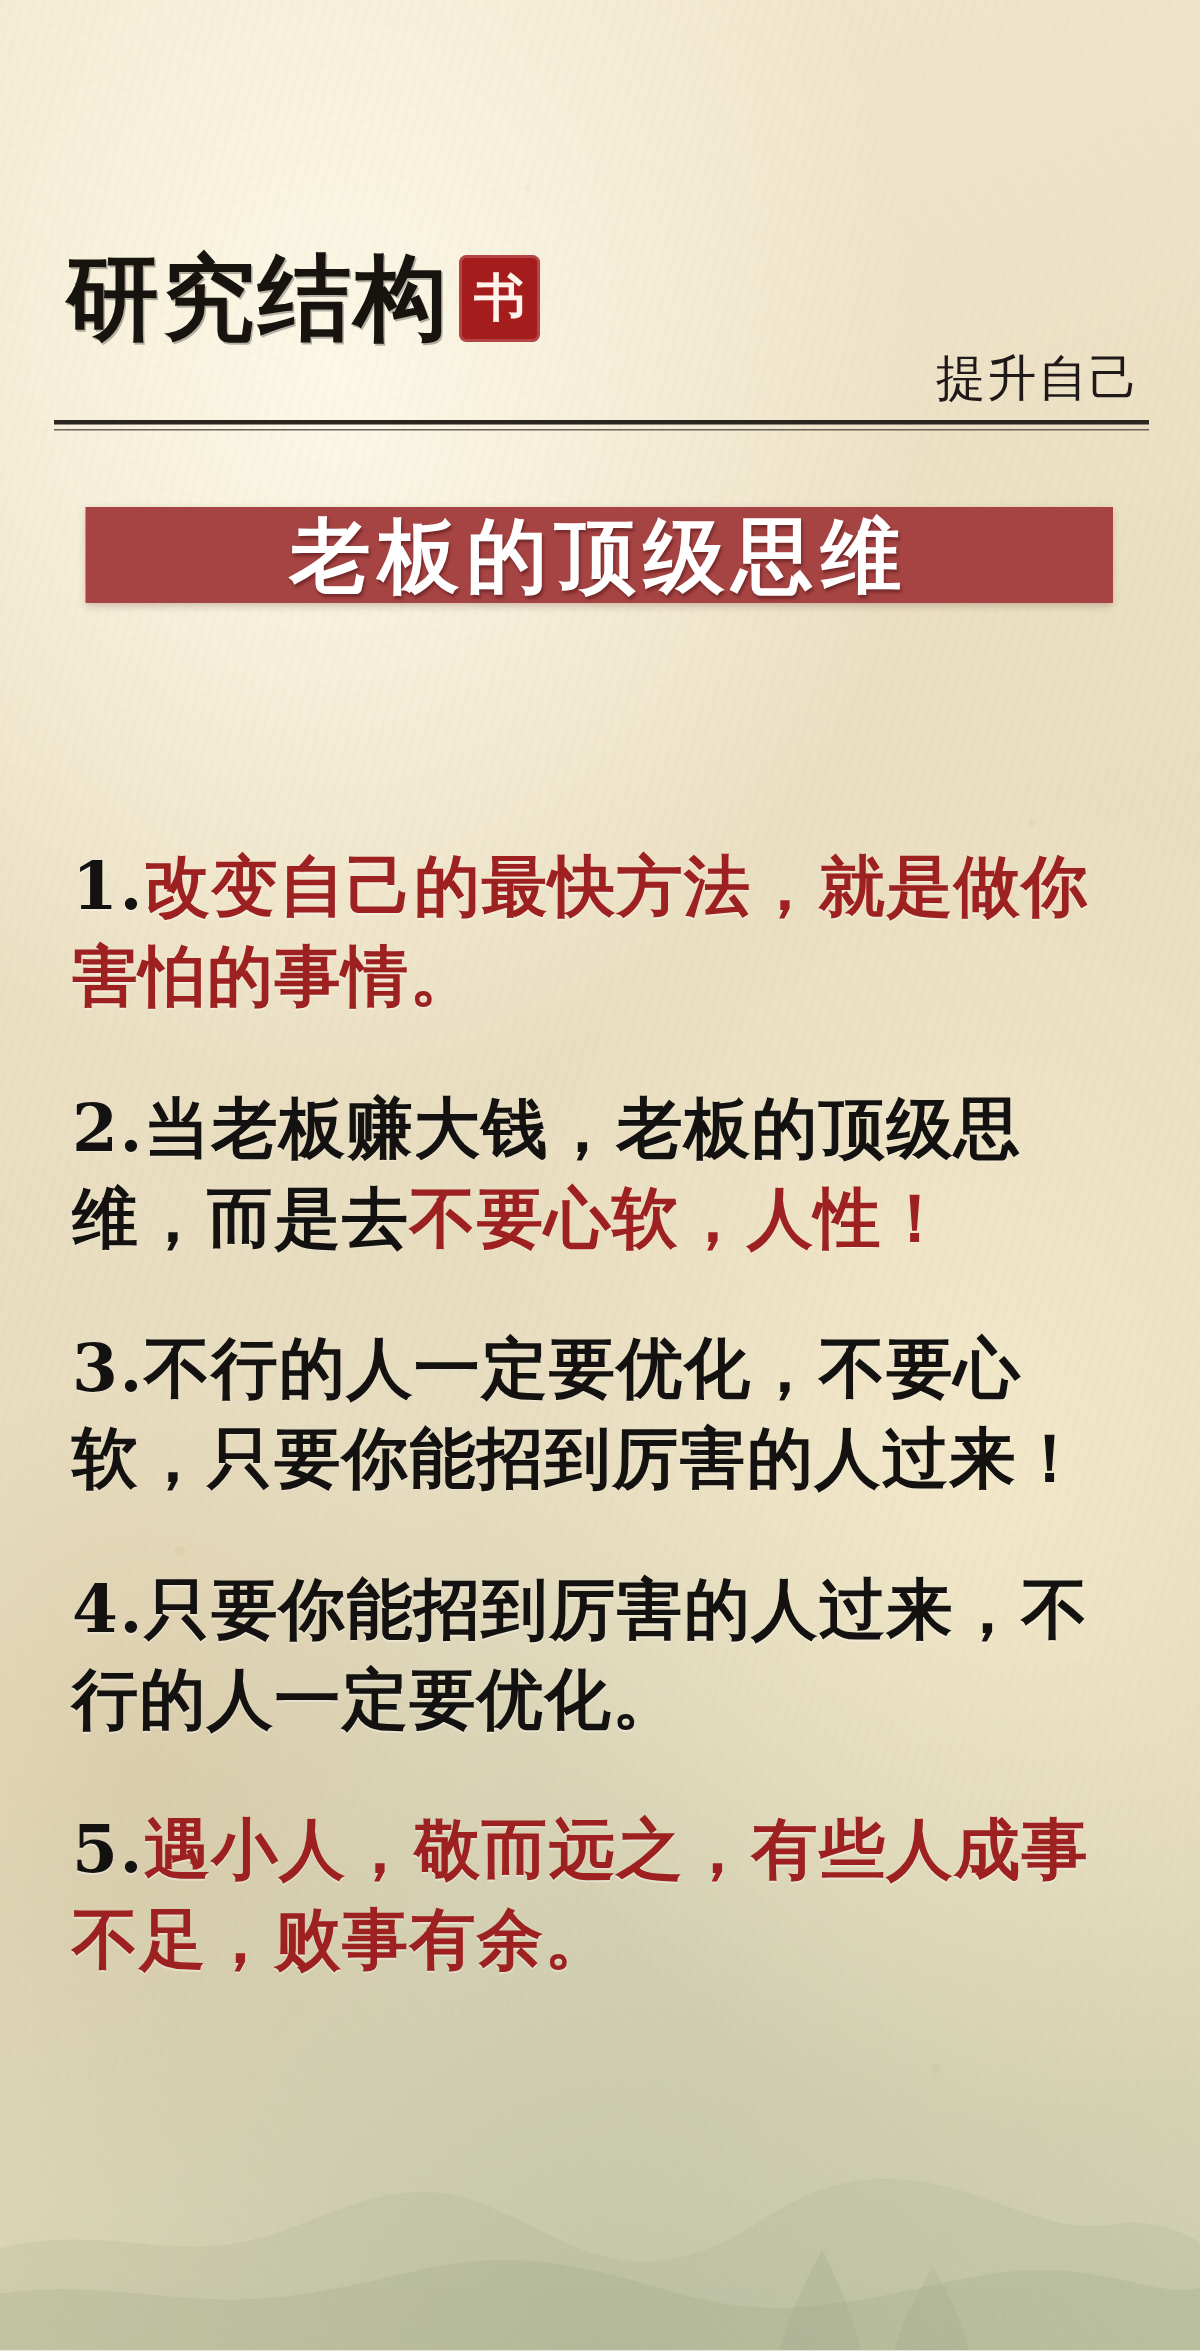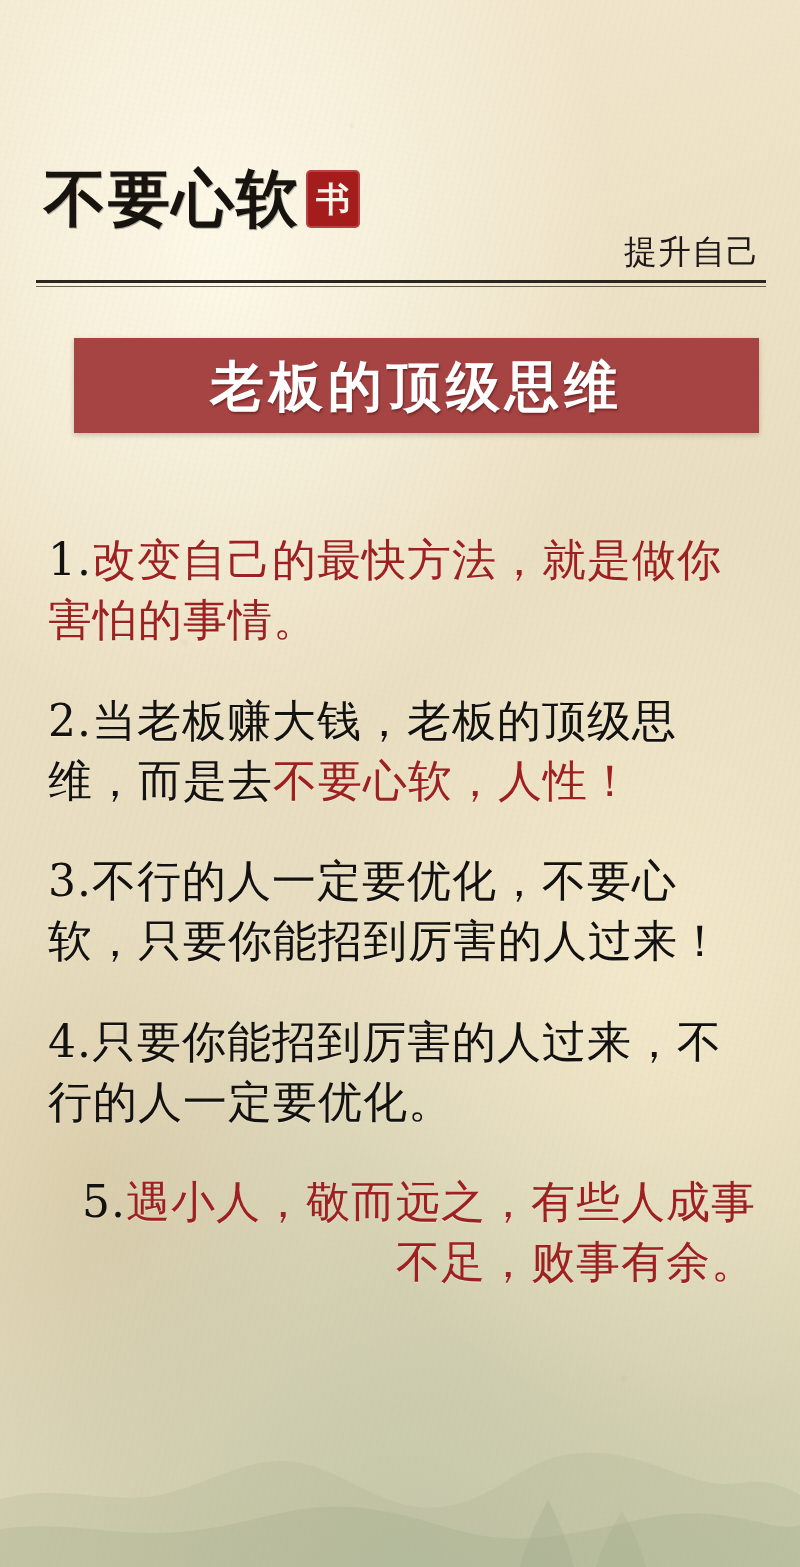--- a/index.html
+++ b/index.html
@@ -128,24 +128,24 @@
   .rule-thin {
     position: absolute;
     left: 0; right: 0; top: 6px;
     height: 1px;
     background: #6a6057;
   }
 
   
   .banner {
     position: absolute;
-    left: 74px;
+    left: 57px;
     top: 338px;
     width: 685px;
-    height: 95px;
+    height: 64px;
     background: #a64343;
     display: flex;
     align-items: center;
     justify-content: center;
     box-shadow: 0 2px 5px rgba(90,40,40,.25);
   }
   .banner-text {
     font-family: "DejaVu Serif", serif;
     font-weight: 700;
     font-size: 54px;
@@ -157,29 +157,30 @@
 
   
   .list {
     position: absolute;
     left: 48px;
     right: 44px;
     top: 530px;
   }
   .item {
     font-family: "DejaVu Serif", serif;
-    font-weight: 400;
+    font-weight: 700;
     font-size: 44px;
     line-height: 1.37;
     color: #141210;
     margin-bottom: 40px;
     letter-spacing: 1px;
     text-shadow: 0 1px 0 rgba(255,255,255,.35);
-  }
-  .item:last-child { margin-bottom: 0; text-align: right; }
+    margin-top: 32px;
+  }
+  .item:last-child { margin-bottom: 0; }
   .item .num {
     font-family: "DejaVu Serif", serif;
   }
   .red { color: #9e2121; }
 </style>
 </head>
 <body>
 
 <div class="poster">
 
@@ -189,21 +190,21 @@
     <path d="M0,300 L0,232 C60,216 110,238 160,228 C210,218 250,186 300,196 C350,206 386,246 440,240 C500,233 520,190 580,186 C650,182 690,224 740,216 C770,211 790,222 800,228 L800,300 Z" fill="#9aa784" opacity="0.30"></path>
     <path d="M0,300 L0,262 C70,252 120,272 190,264 C260,256 300,232 370,242 C440,252 470,278 545,270 C620,262 660,240 720,248 C760,253 780,264 800,258 L800,300 Z" fill="#7f8f6c" opacity="0.28"></path>
     <path d="M520,300 C528,268 540,250 548,232 C556,250 566,268 574,300 Z" fill="#6f7f5e" opacity="0.22"></path>
     <path d="M596,300 C604,274 614,258 622,244 C630,258 640,276 646,300 Z" fill="#6f7f5e" opacity="0.18"></path>
   </svg>
 
   <div class="content">
 
     <div class="header">
       <div class="brand">
-        <div class="brand-text">不要心软</div>
+        <div class="brand-text">研究结构</div>
         <div class="seal">
           <span>书</span>
         </div>
       </div>
       <div class="tagline">提升自己</div>
       <div class="rule-wrap">
         <div class="rule-thick"></div>
         <div class="rule-thin"></div>
       </div>
     </div>

